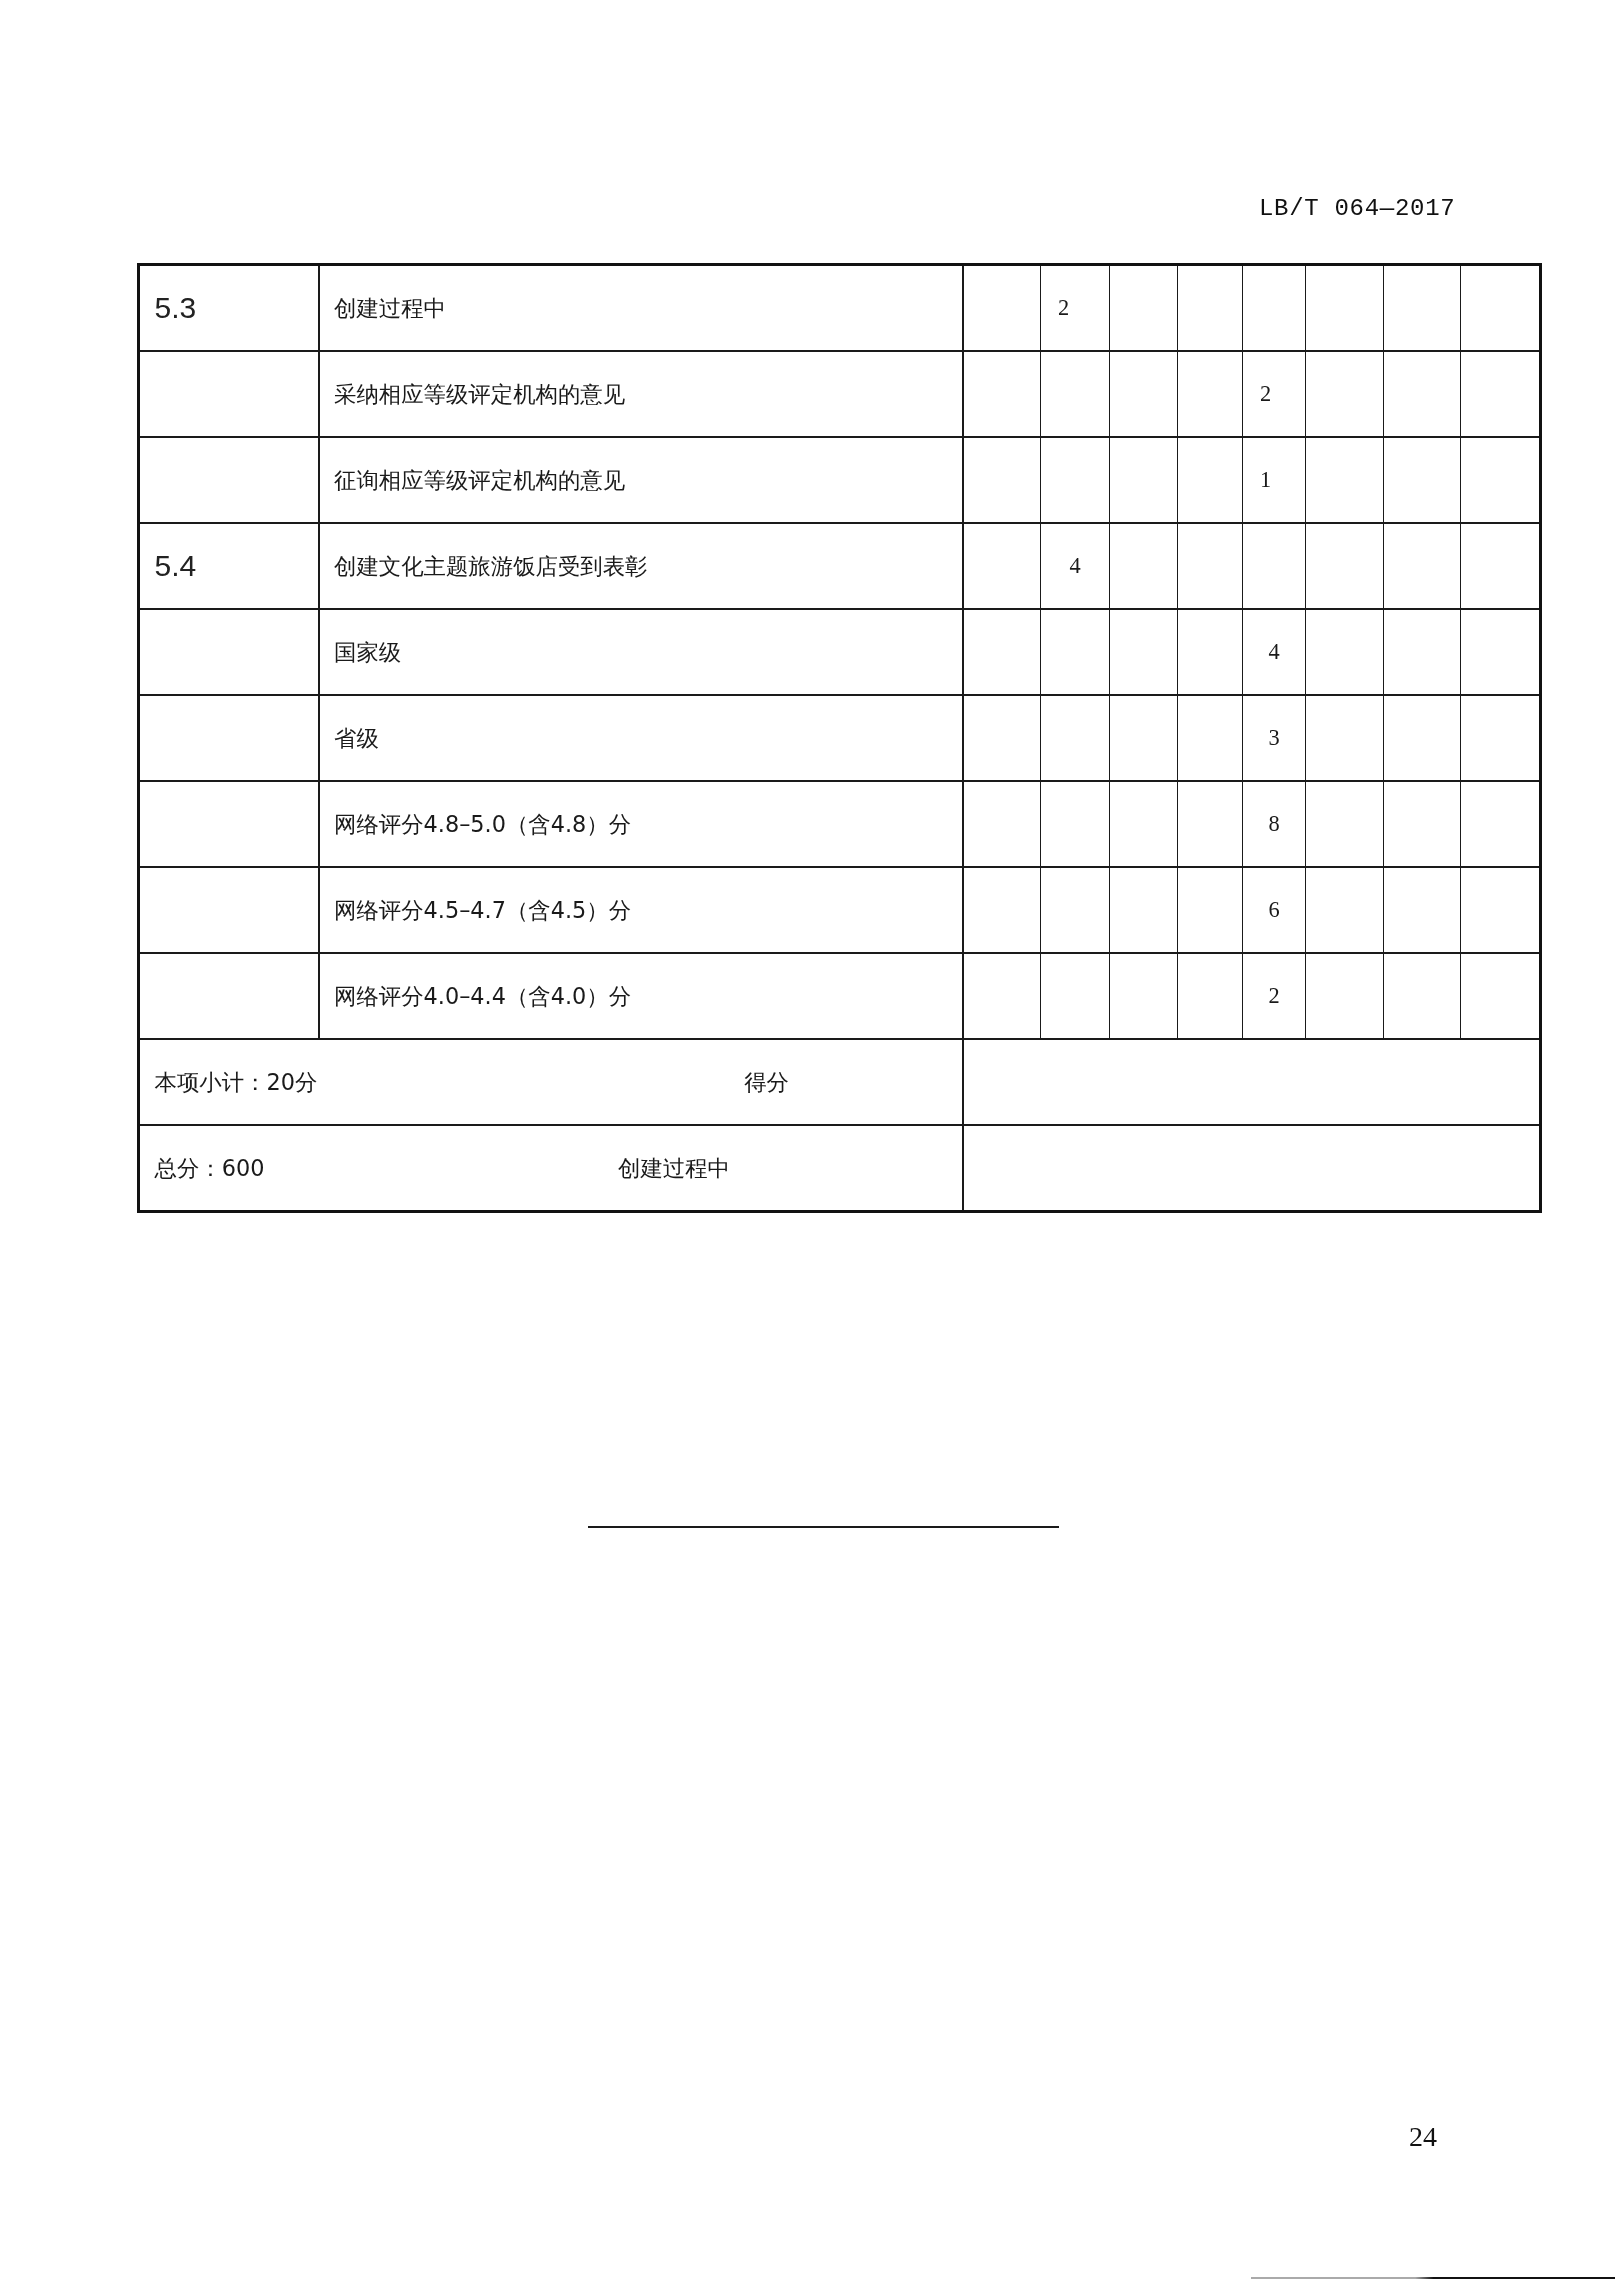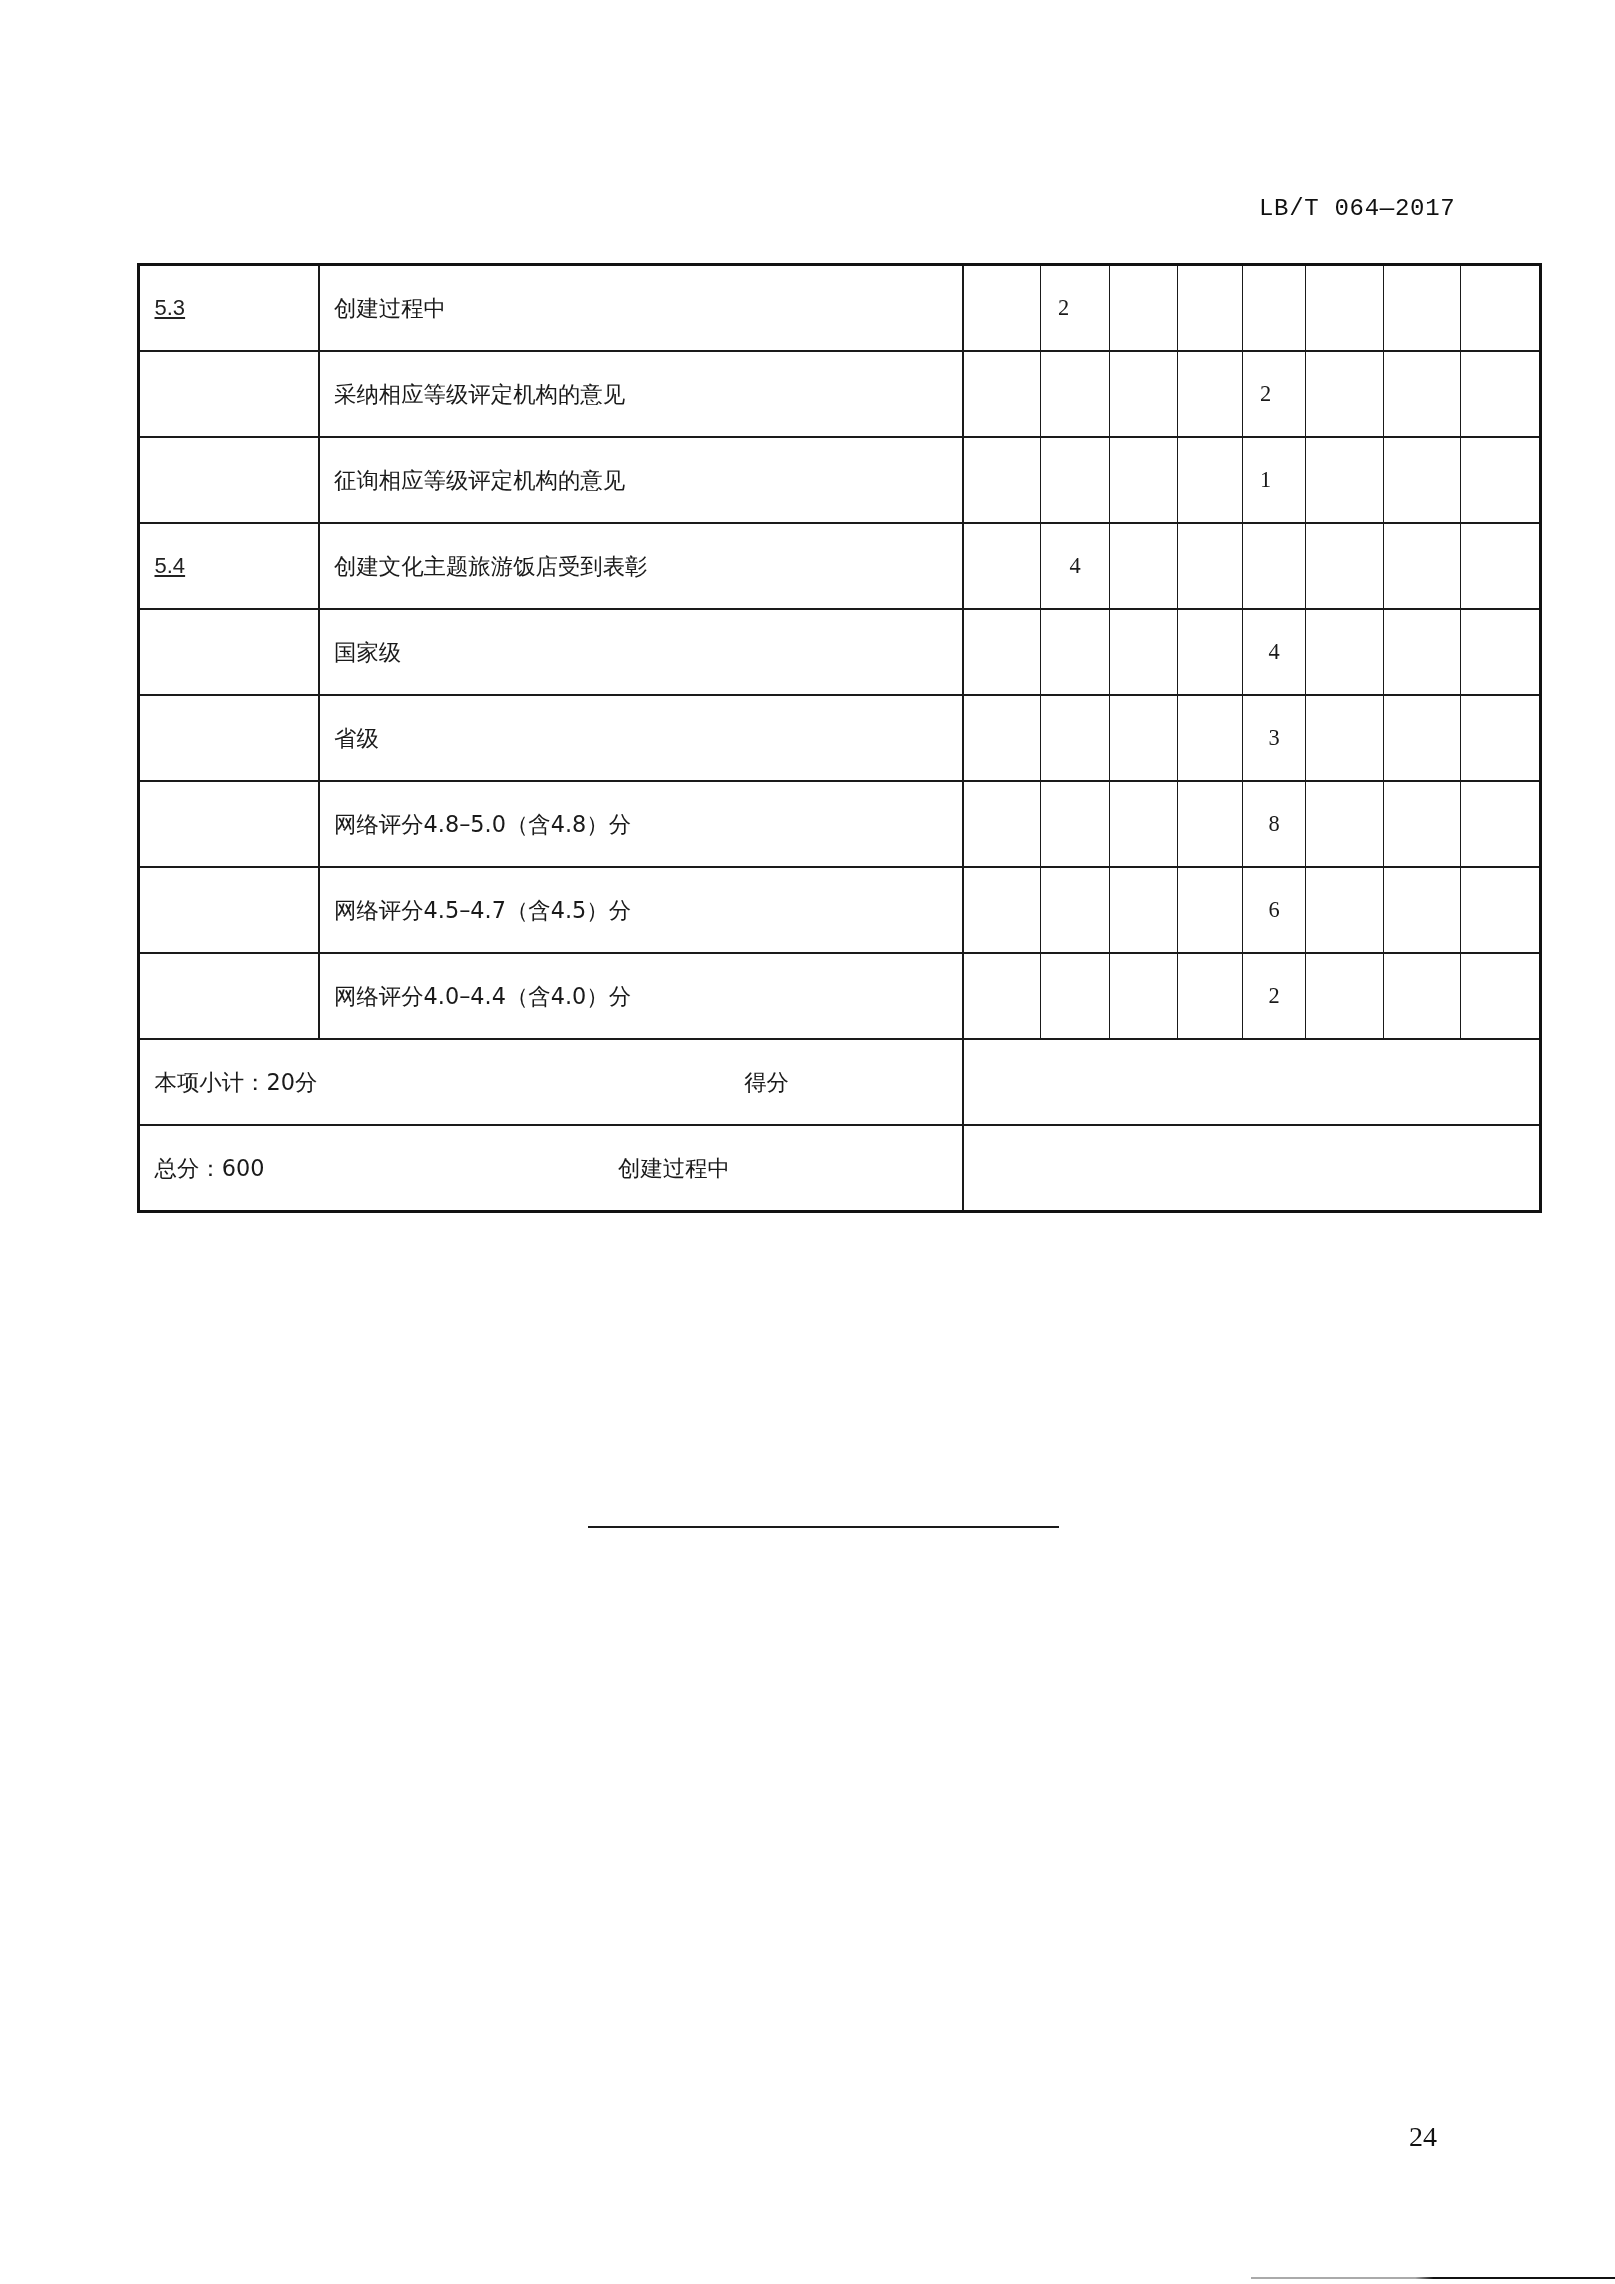--- a/index.html
+++ b/index.html
@@ -3,21 +3,21 @@
 <meta charset="utf-8">
 <style>
   html, body { margin: 0; padding: 0; background: #ffffff; }
   body { width: 1616px; height: 2284px; position: relative; overflow: hidden;
          font-family: "DejaVu Sans", "Liberation Sans", sans-serif; color: #1a1a1a; }
   .std-code { position: absolute; top: 195px; left: 1259px; font-family: Liberation Mono, monospace;
               font-size: 24px; letter-spacing: 0.7px; color: #111; }
   .score-table { position: absolute; left: 137px; top: 263px; width: 1401px; border-collapse: collapse;
                  table-layout: fixed; border: 3.3px solid #111; }
   .score-table td { border: 2px solid #1a1a1a; height: 84px; padding: 0; vertical-align: middle; font-size: 22.4px; }
-  .score-table td.num { padding-left: 14.5px; font-family: "Liberation Sans", sans-serif; font-size: 22px; color:#222;text-decoration:underline; }
+  .score-table td.num { padding-left: 14.5px; font-family: "Liberation Sans", sans-serif; font-size: 30px; color:#222; }
   .score-table td.txt { padding-left: 14.5px; }
   .score-table td.val { text-align: center; font-family: "Liberation Serif", "DejaVu Serif", serif; font-size: 22.4px; }
   .score-table td.val.shift { text-align: left; padding-left: 17px; }
   .score-table td.thin { border-left-width: 1.3px; border-right-width: 1.3px; }
   .foot-row td { height: 84px; text-align: center; }
   .foot-label { display: flex; justify-content: space-between; padding: 0 14.5px; font-size: 22.4px; }
   .foot-label .right1 { margin-right: 158px; }
   .foot-label .right2 { margin-right: 217px; }
   .end-line { position: absolute; left: 588px; top: 1526px; width: 471px; height: 2px; background: #1a1a1a; }
   .page-num { position: absolute; left: 1409px; top: 2121px; font-family: "Liberation Serif", "DejaVu Serif", serif;

